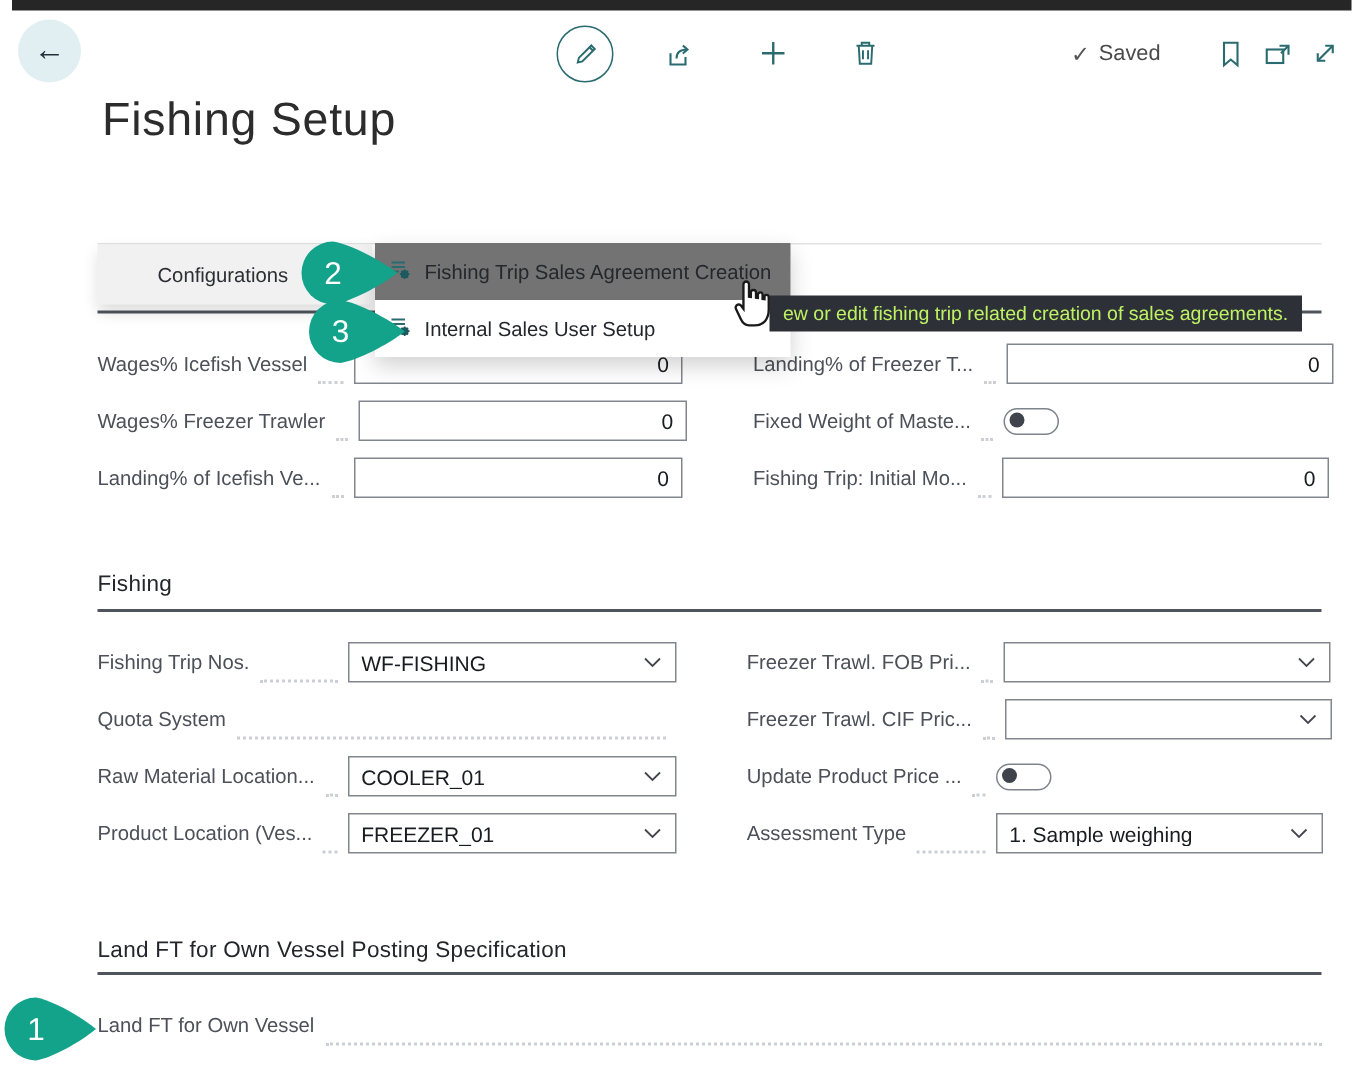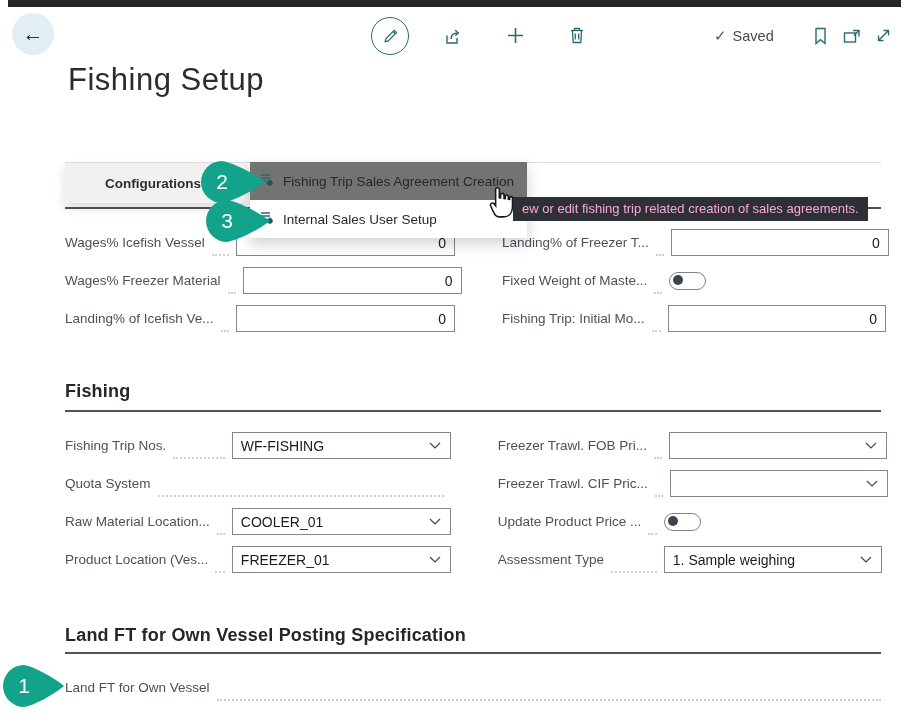--- a/index.html
+++ b/index.html
@@ -27,39 +27,39 @@
   .related-btn { position:absolute; top:128px; left:65px; height:34px; padding:0 10px 0 10px; background:#f2f2f2;
                  border:none; font-size:14px; color:#33373d; display:flex; align-items:center; gap:7px; z-index:1;
                  font-family:"Liberation Sans", sans-serif; }
 
   
   .hidden-rule { position:absolute; top:207px; left:65px; width:816px; height:2px; background:#4f545c; z-index:0; }
 
   
   .dropdown-panel { position:absolute; top:163px; left:65px; width:183px; height:40px; background:#f1f1f1;
                     box-shadow:0 5px 10px rgba(0,0,0,.14); display:flex; align-items:center; padding-left:40px;
-                    font-size:13.5px; color:#2b2e33; z-index:2;font-weight:bold; }
+                    font-size:13.5px; color:#2b2e33; z-index:2; }
   .flyout { position:absolute; top:162px; left:250px; width:277px; background:#fff;
             box-shadow:0 6px 14px rgba(0,0,0,.18); z-index:3; }
   .flyout .item { height:38px; display:flex; align-items:center; gap:9px; padding-left:9px; font-size:13.5px; color:#24282d; }
   .flyout .item.hover { background:#737373; }
 
   
-  .tooltip { position:absolute; top:197px; left:513px; background:#2e3037; color:#f9a8d4; font-size:13px;
+  .tooltip { position:absolute; top:197px; left:513px; background:#2e3037; color:#bef264; font-size:13px;
              padding:4px 9px 5px 9px; white-space:nowrap; z-index:6; }
 
   
   .badge { position:absolute; z-index:5; }
   .badge text { font-family:"Liberation Sans", sans-serif; }
 
   .cursor { position:absolute; z-index:7; }
 
   
   .section { position:absolute; left:65px; width:816px; }
-  .sec-title { font-size:18px; font-weight:bold; color:#23262b; margin-bottom:8px; letter-spacing:.2px; }
+  .sec-title { font-size:15px; font-weight:normal; color:#23262b; margin-bottom:8px; letter-spacing:.2px; }
   .sec-rule { height:2px; background:#50545c; }
   .cols { display:flex; gap:47px; margin-top:20px; }
   .col { display:flex; flex-direction:column; gap:11px; }
   .col-l { width:390px; } .col-r { width:384px; }
   .row { display:flex; align-items:center; height:27px; }
   .lbl { font-size:13.5px; color:#4c5058; white-space:nowrap; flex:none; }
   .leader { flex:1; min-width:8px; border-bottom:2px dotted #ccd0d5; margin:0 7px; align-self:flex-end; height:17px; }
   .ctl { width:219px; height:27px; border:1px solid #81868e; background:#fff; display:flex; align-items:center; flex:none; }
   .col-r .ctl { width:218px; }
   .ctl.num { justify-content:flex-end; padding:0 8px; }
@@ -163,21 +163,21 @@
     <div class="cols" style="margin-top:0;">
       <div class="col col-l">
         <div class="row">
           <span class="lbl">Wages% Icefish Vessel</span>
           <span class="leader"></span>
           <div class="ctl num">
               <span class="val">0</span>
             </div>
         </div>
         <div class="row">
-          <span class="lbl">Wages% Freezer Material</span>
+          <span class="lbl">Wages% Freezer Trawler</span>
           <span class="leader"></span>
           <div class="ctl num">
               <span class="val">0</span>
             </div>
         </div>
         <div class="row">
           <span class="lbl">Landing% of Icefish Ve...</span>
           <span class="leader"></span>
           <div class="ctl num">
               <span class="val">0</span>

